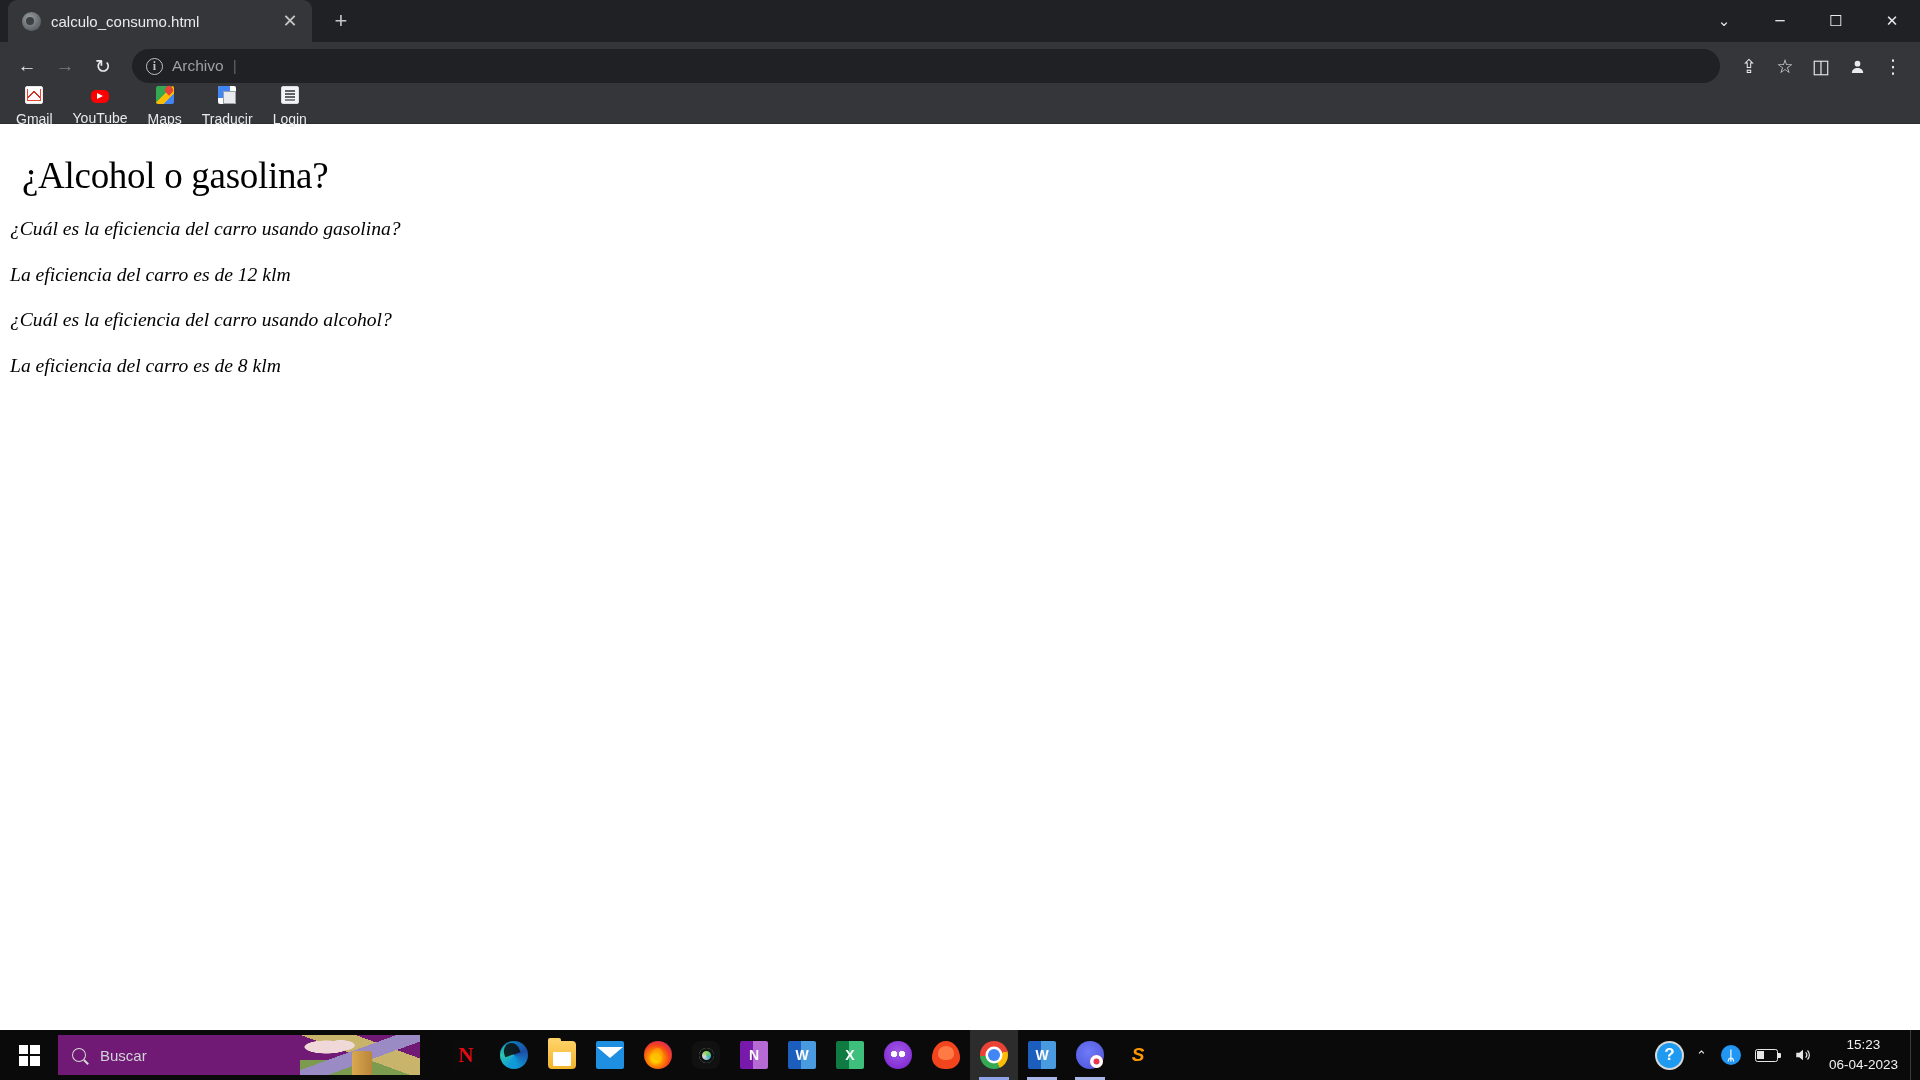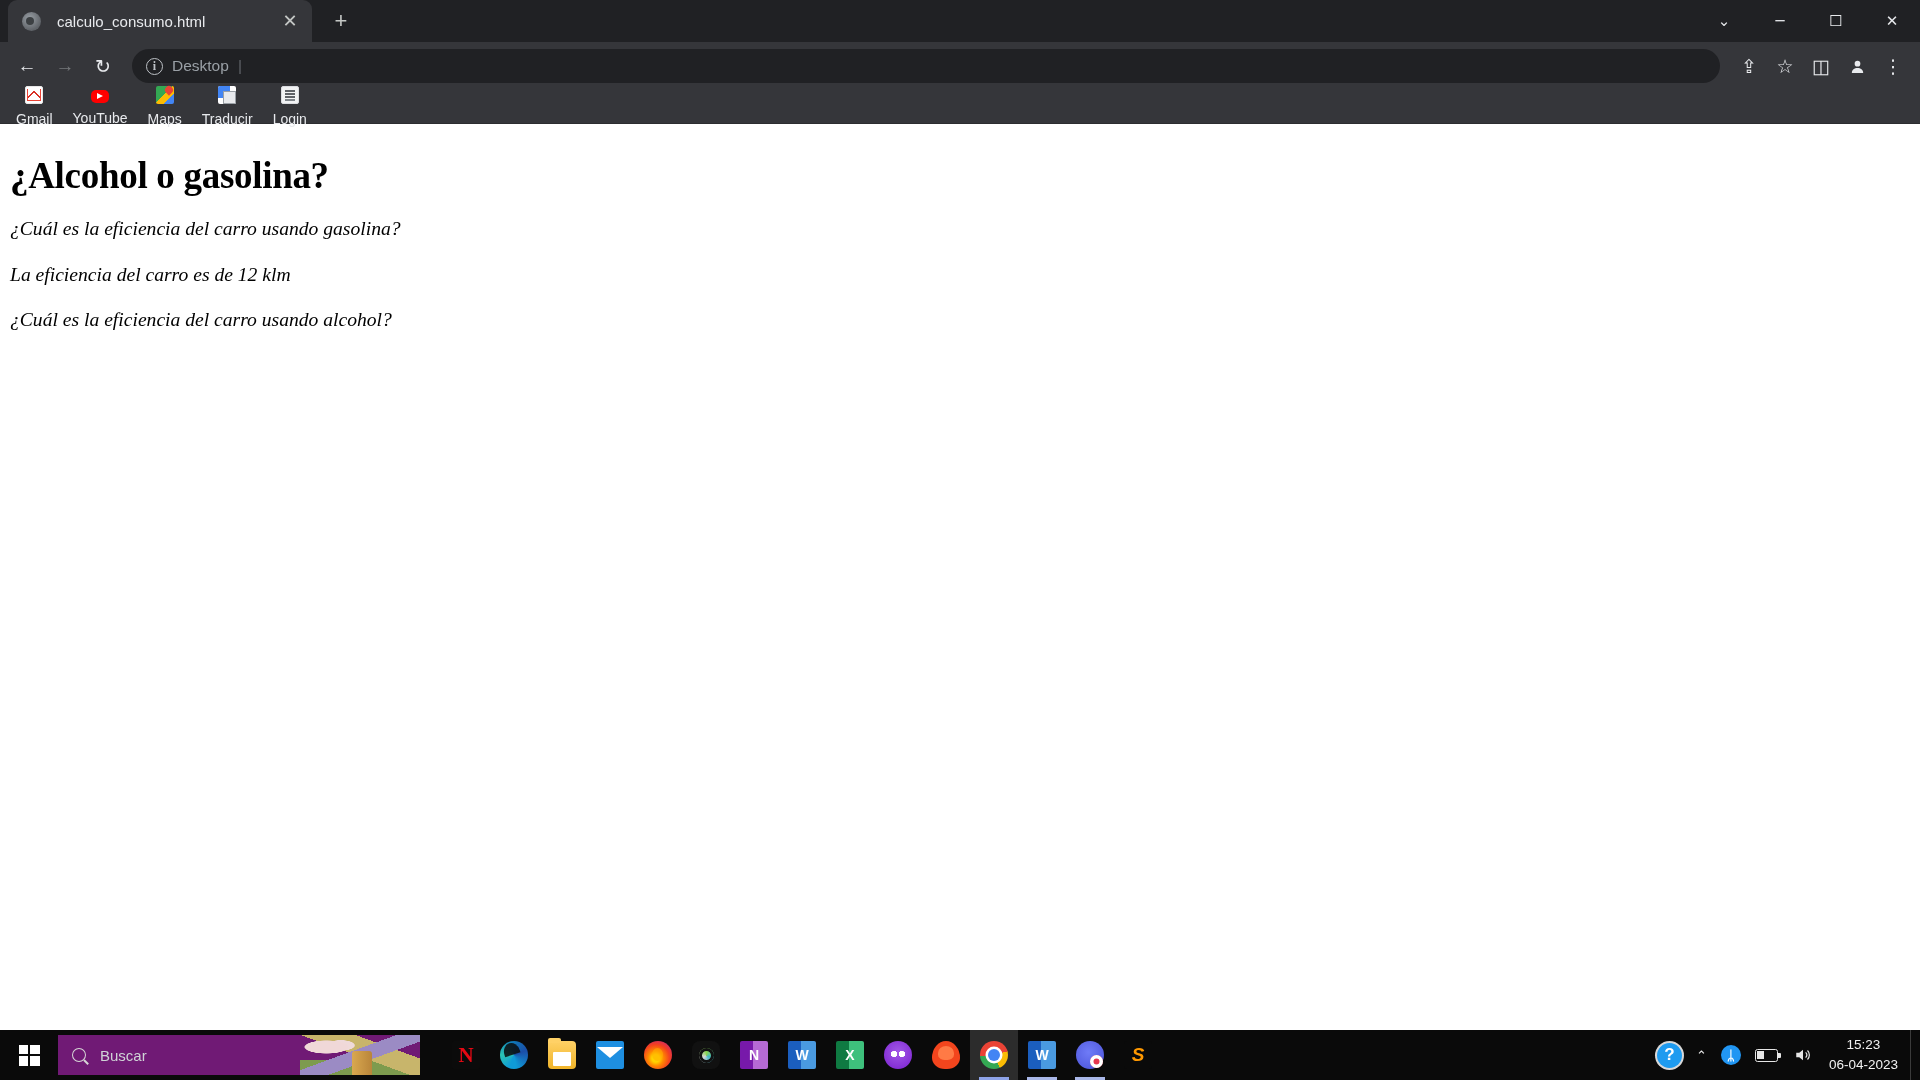--- a/index.html
+++ b/index.html
@@ -13,21 +13,21 @@
   
   #browser { width: 1920px; height: 1055px; position: relative; background: #fff; }
 
   .tabstrip {
     height: 42px; background: #202124;
     display: flex; align-items: flex-end; position: relative;
   }
   .tab {
     height: 42px; width: 304px; margin-left: 8px;
     background: #35363a; border-radius: 9px 9px 0 0;
-    display: flex; align-items: center; padding: 0 10px 0 14px; gap: 16px;
+    display: flex; align-items: center; padding: 0 10px 0 14px; gap: 10px;
     position: relative;
   }
   .tab-favicon {
     width: 19px; height: 19px; border-radius: 50%;
     background: radial-gradient(circle at 40% 35%, #9aa0a6, #5f6368 70%);
     position: relative; flex: 0 0 auto;
   }
   .tab-favicon::after {
     content: ""; position: absolute; left: 4px; top: 5px;
     width: 8px; height: 8px; border-radius: 50%;
@@ -145,21 +145,21 @@
     box-shadow: 0 3px 0 #5f6368, 0 6px 0 #5f6368, 0 9px 0 #80868b;
   }
 
   
   .page {
     background: #fff; height: 931px; padding: 10px 10px 0 10px;
     font-family: "Liberation Serif", "DejaVu Serif", serif;
     color: #000; overflow: hidden;
   }
   .page h1 {
-    font-size: 37px; font-weight: bold; margin: 20px 0 21px 0;
+    font-size: 37px; font-weight: normal; margin: 20px 0 21px 12px;
     letter-spacing: -0.3px;
   }
   .page p { font-size: 19.6px; margin: 0 0 23px 0; line-height: 1.15; font-style: italic; }
 
   
   #taskbar {
     position: absolute; left: 0; bottom: 0;
     width: 1920px; height: 50px; background: #0a0a0a;
     display: flex; align-items: center;
   }
@@ -314,21 +314,21 @@
     </div>
   </div>
 
   <div class="toolbar">
     <div class="navbtn">←</div>
     <div class="navbtn disabled">→</div>
     <div class="navbtn">↻</div>
 
     <div class="omnibox">
       <span class="info-icon">i</span>
-      <span class="omni-scheme">Desktop</span>
+      <span class="omni-scheme">Archivo</span>
       <span class="omni-sep">|</span>
     </div>
 
     <div class="tb-right">
       <div class="navbtn">⇪</div>
       <div class="navbtn">☆</div>
       <div class="navbtn">◫</div>
       <div class="navbtn">
         <svg width="17" height="17" viewBox="0 0 24 24" fill="#e8eaed" aria-hidden="true">
           <circle cx="12" cy="8" r="4"></circle>
@@ -360,20 +360,21 @@
       <span class="bm-ico ic-login"></span>
       <span class="bm-label">Login</span>
     </div>
   </div>
 
   <div class="page">
     <h1>¿Alcohol o gasolina?</h1>
     <p>¿Cuál es la eficiencia del carro usando gasolina?</p>
     <p>La eficiencia del carro es de 12 klm</p>
     <p>¿Cuál es la eficiencia del carro usando alcohol?</p>
+    <p>La eficiencia del carro es de 8 klm</p>
   </div>
 </div>
 
 <div id="taskbar">
   <div class="start">
     <span class="win-logo">
       <i></i>
         <i></i>
         <i></i>
         <i></i>

